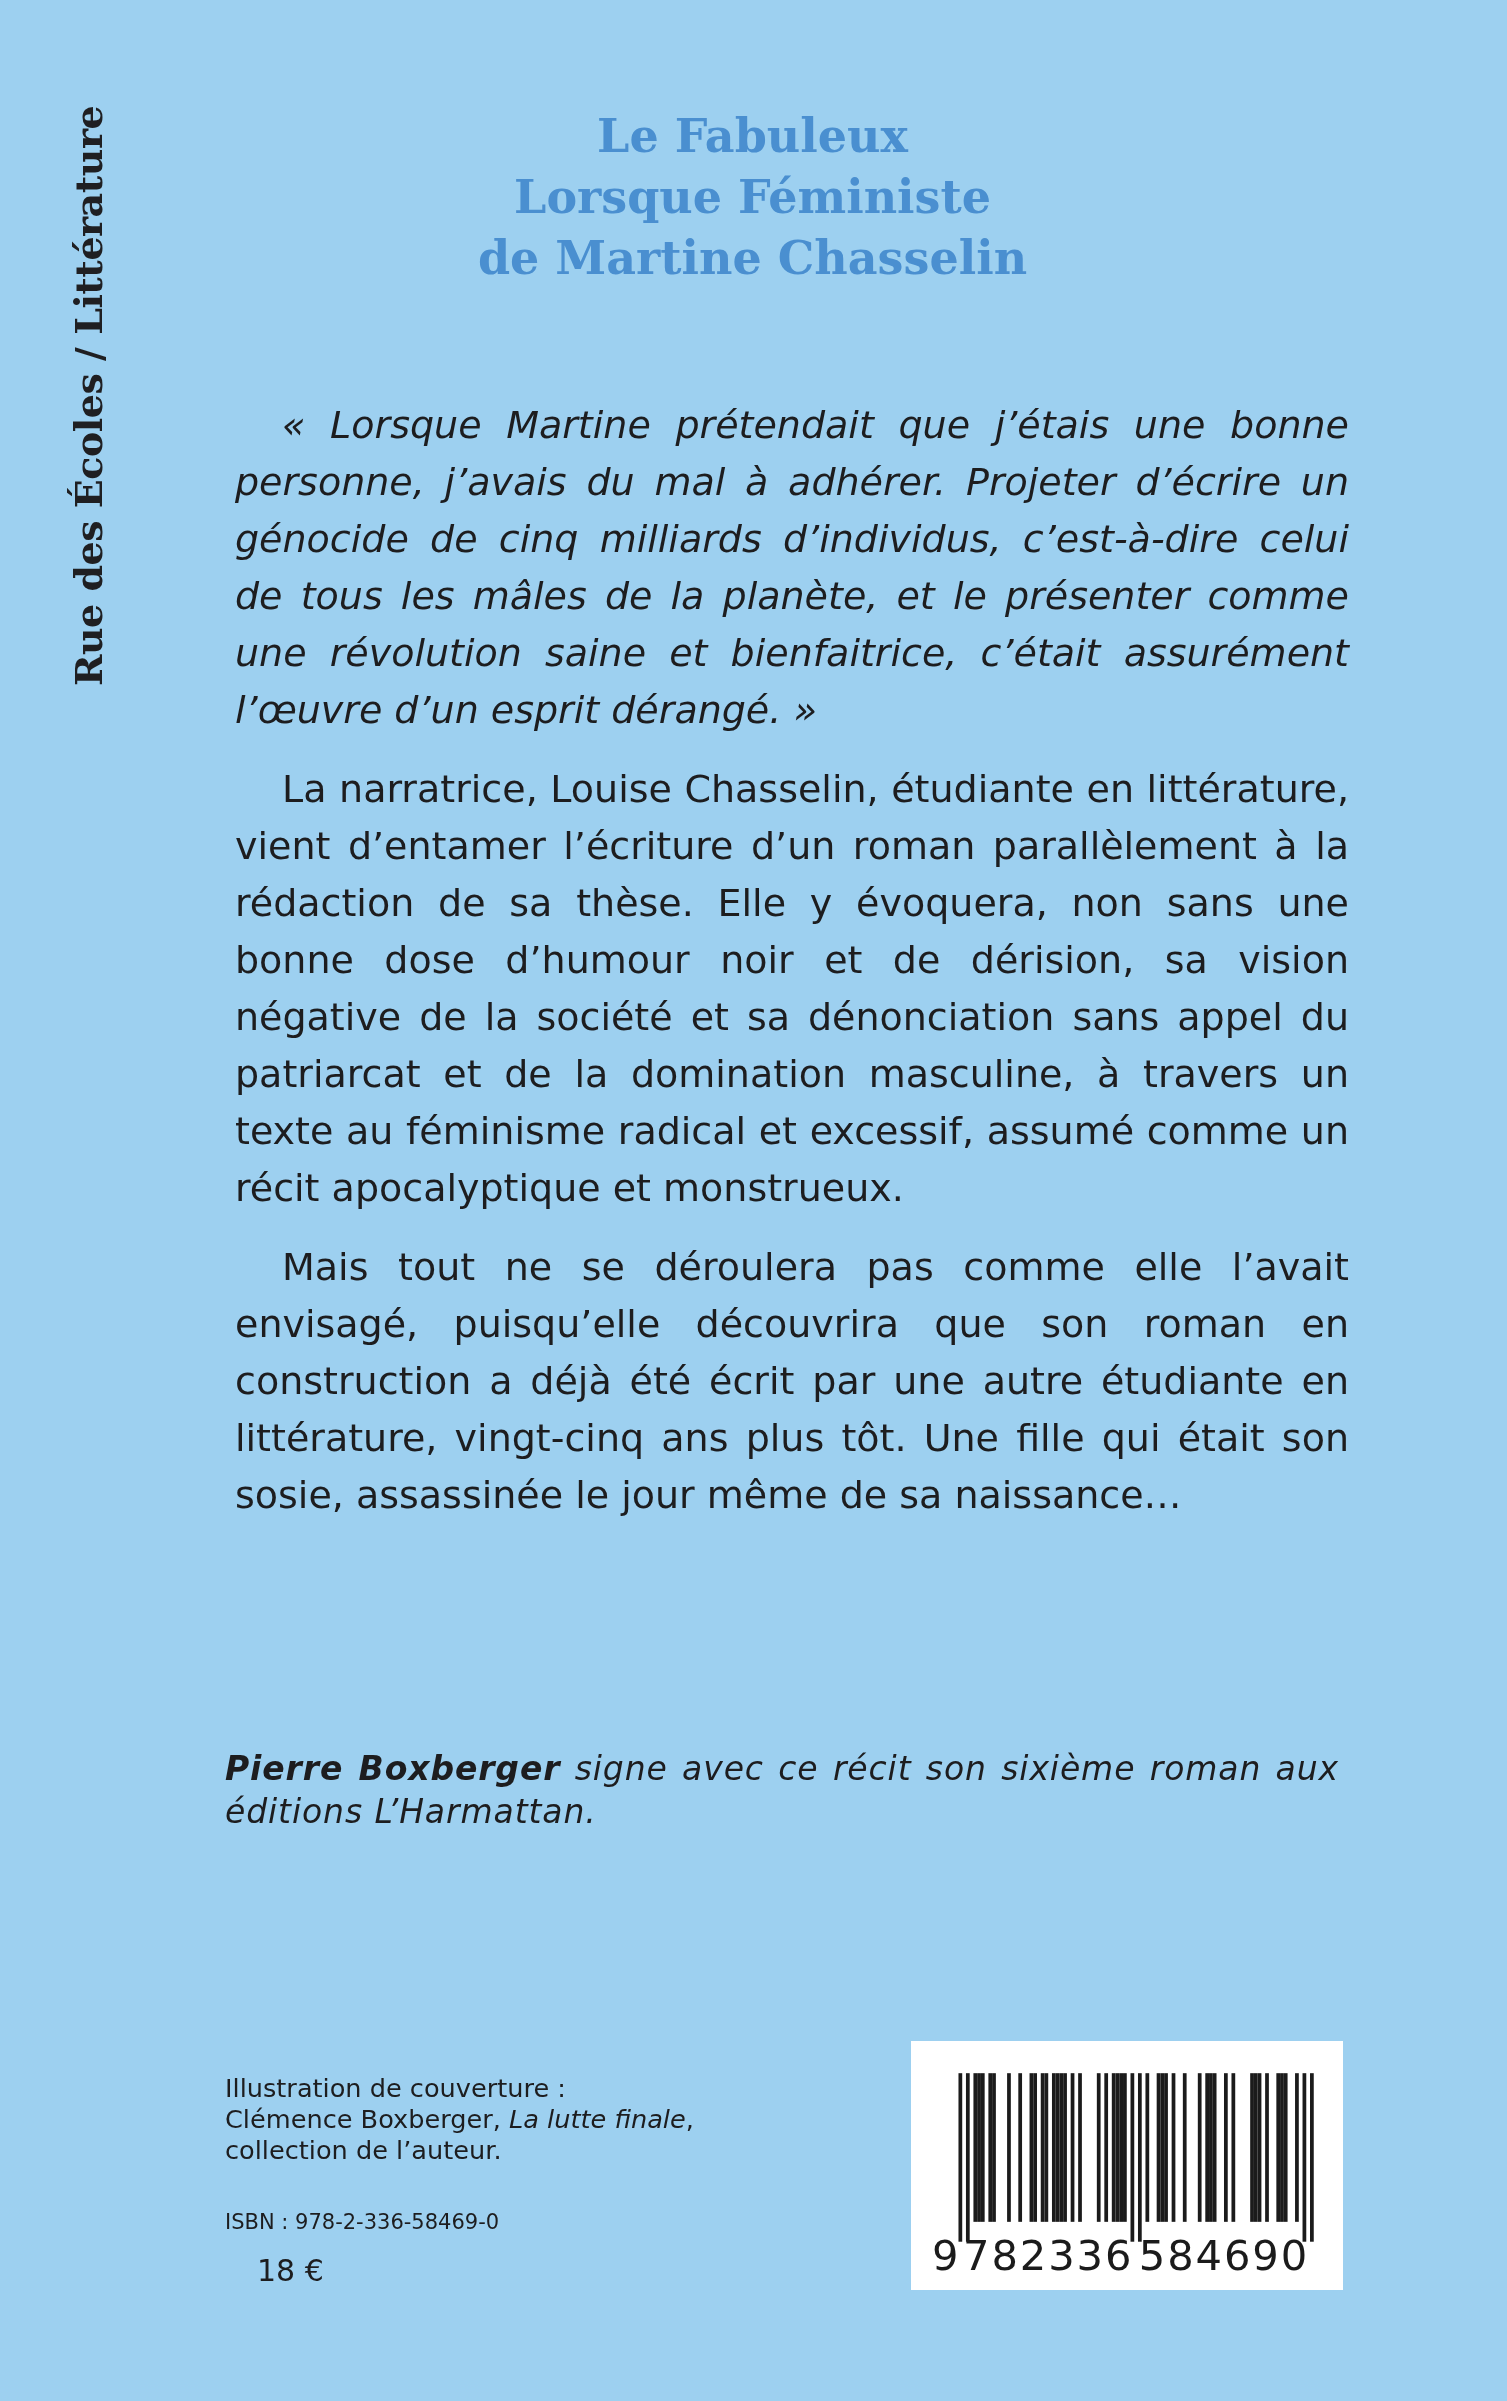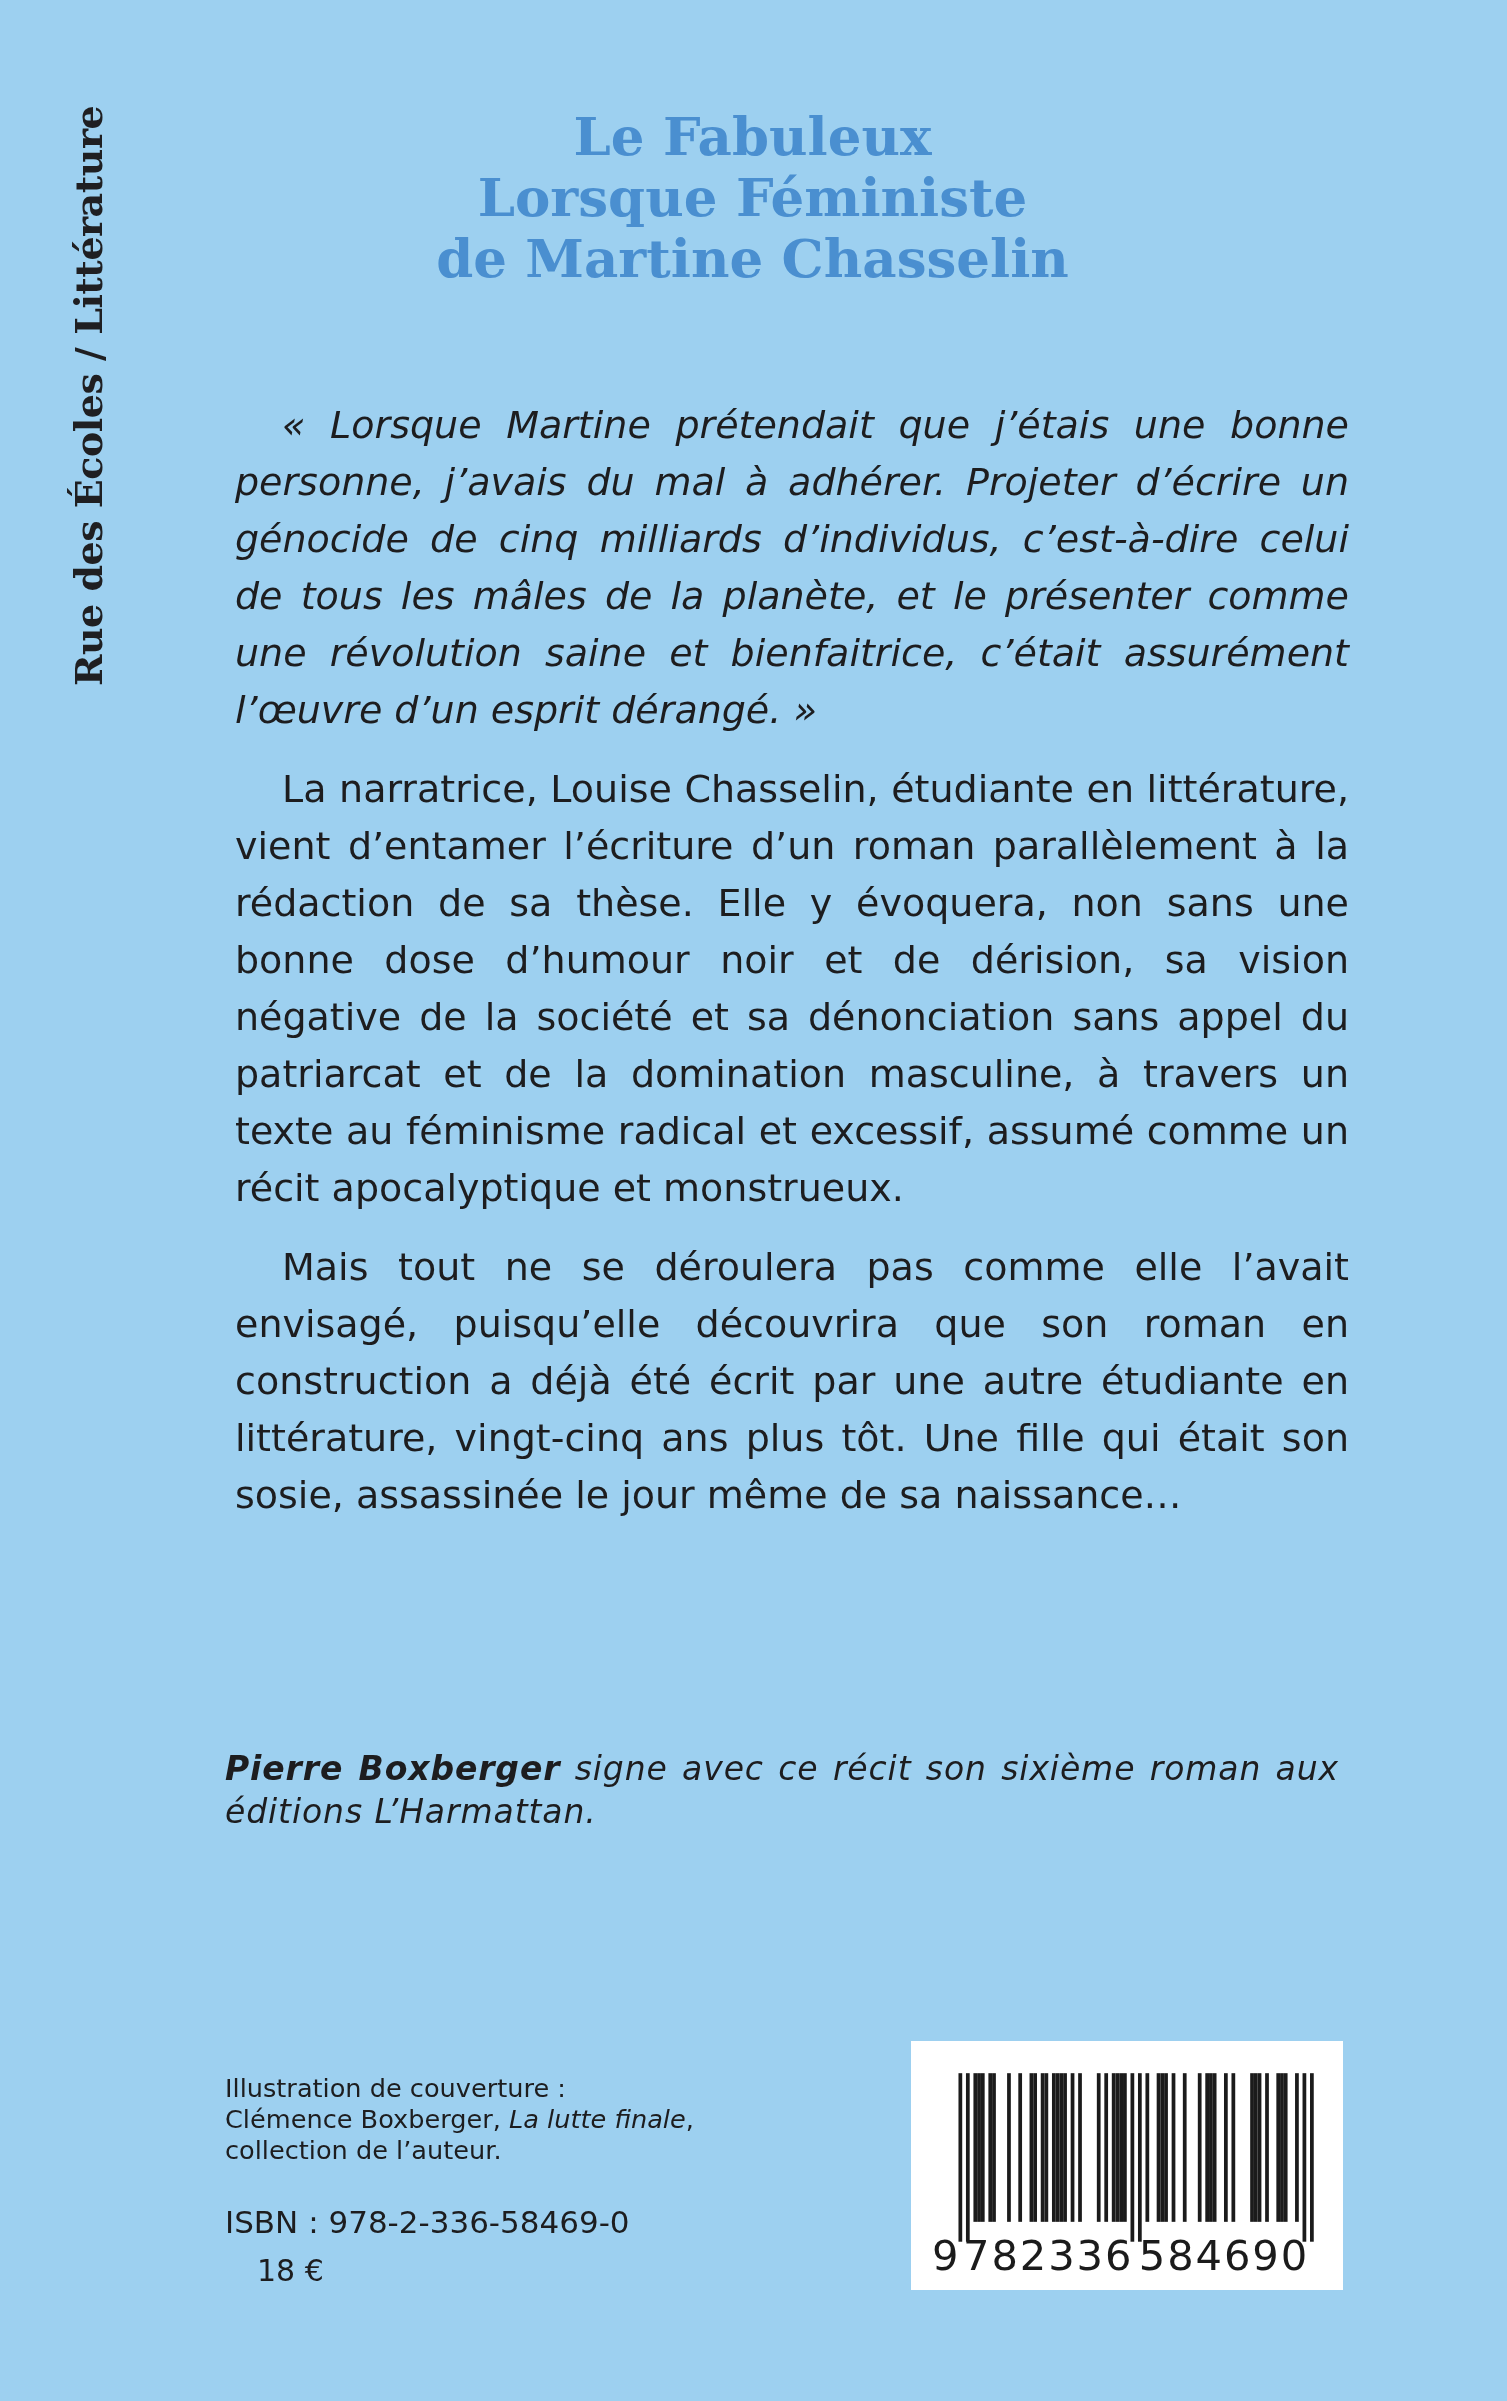--- a/index.html
+++ b/index.html
@@ -21,21 +21,21 @@
     letter-spacing: -0.5px;
     color: #1f1f22;
     transform-origin: center center;
   }
   .title {
     position: absolute;
     left: 360px; width: 785px; top: 106px;
     text-align: center;
     font-family: "DejaVu Serif", serif;
     font-weight: bold;
-    font-size: 53px;
+    font-size: 46px;
     line-height: 61px;
     color: #4a8fd0;
     letter-spacing: 0px;
   }
   .title div { white-space: nowrap; }
   .body {
     position: absolute;
     left: 235px; width: 1114px; top: 397px;
     font-size: 38px;
     line-height: 57px;
@@ -56,21 +56,21 @@
   .author b { font-weight: bold; }
   .credits {
     position: absolute;
     left: 225px; top: 2073px;
     font-size: 25.6px;
     line-height: 31px;
   }
   .credits i { font-style: italic; margin-top: 36px; }
   .isbn {
     position: absolute; left: 225px; top: 2205px;
-    font-size: 31px; line-height: 34px;
+    font-size: 21px; line-height: 34px;
   }
   .price {
     position: absolute; left: 225px; top: 2250px;
     font-size: 30px; line-height: 42px; margin-left: 32px;
   }
   .barcode-box {
     position: absolute;
     left: 911px; top: 2041px;
     width: 432px; height: 249px;
     background: #ffffff;

